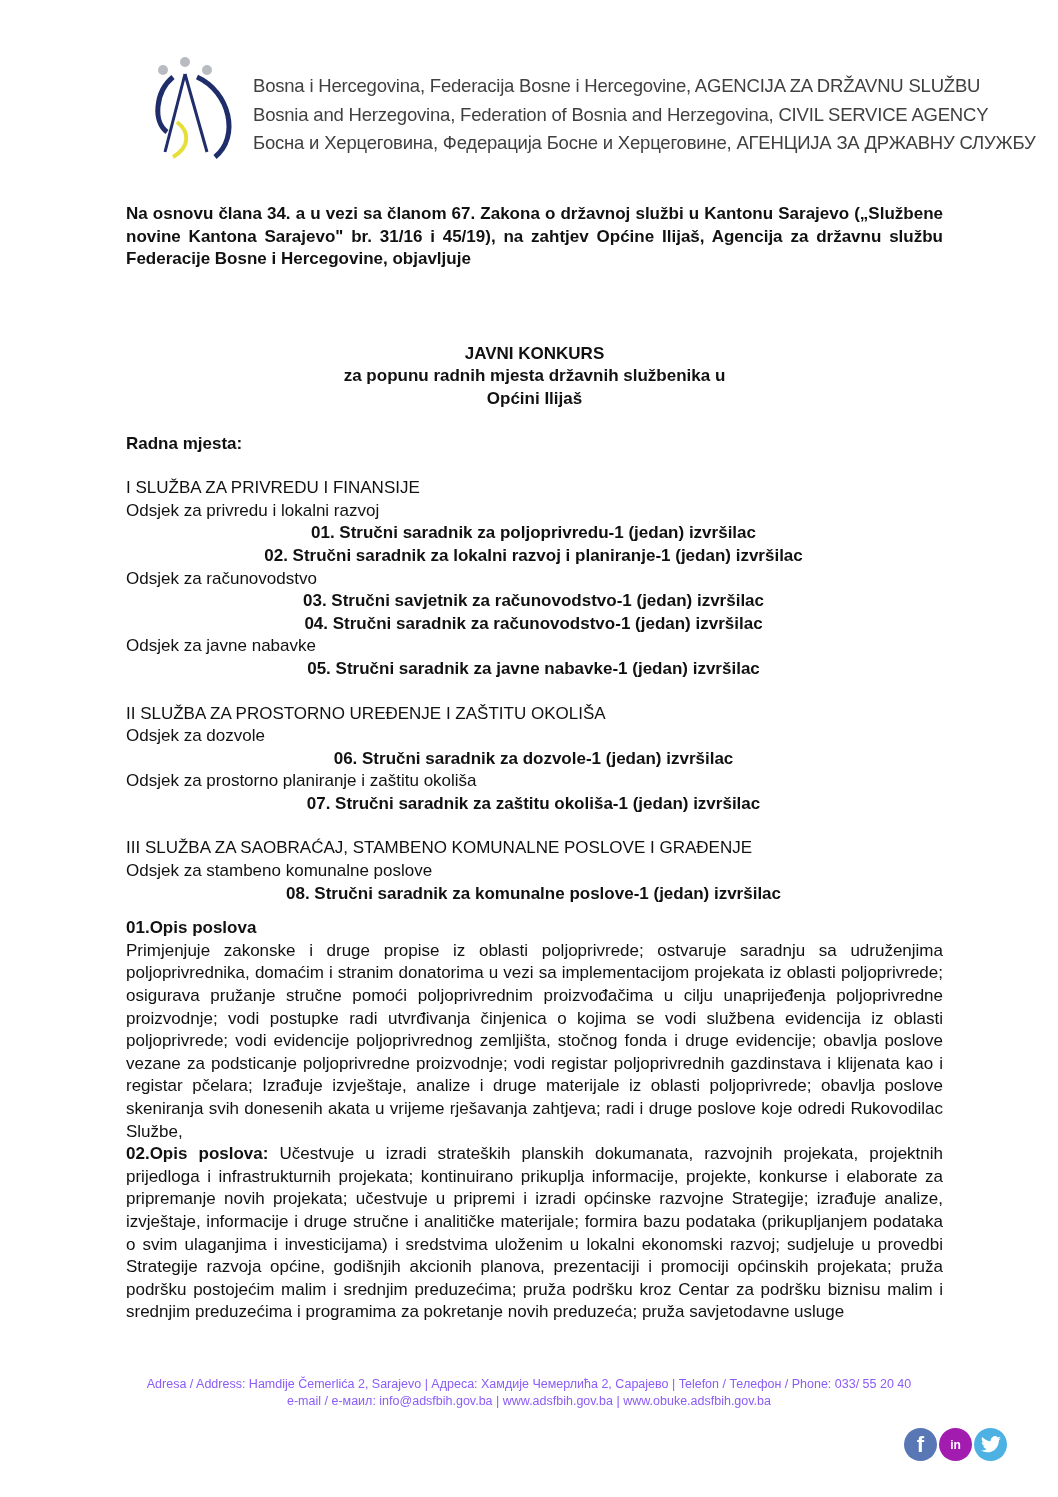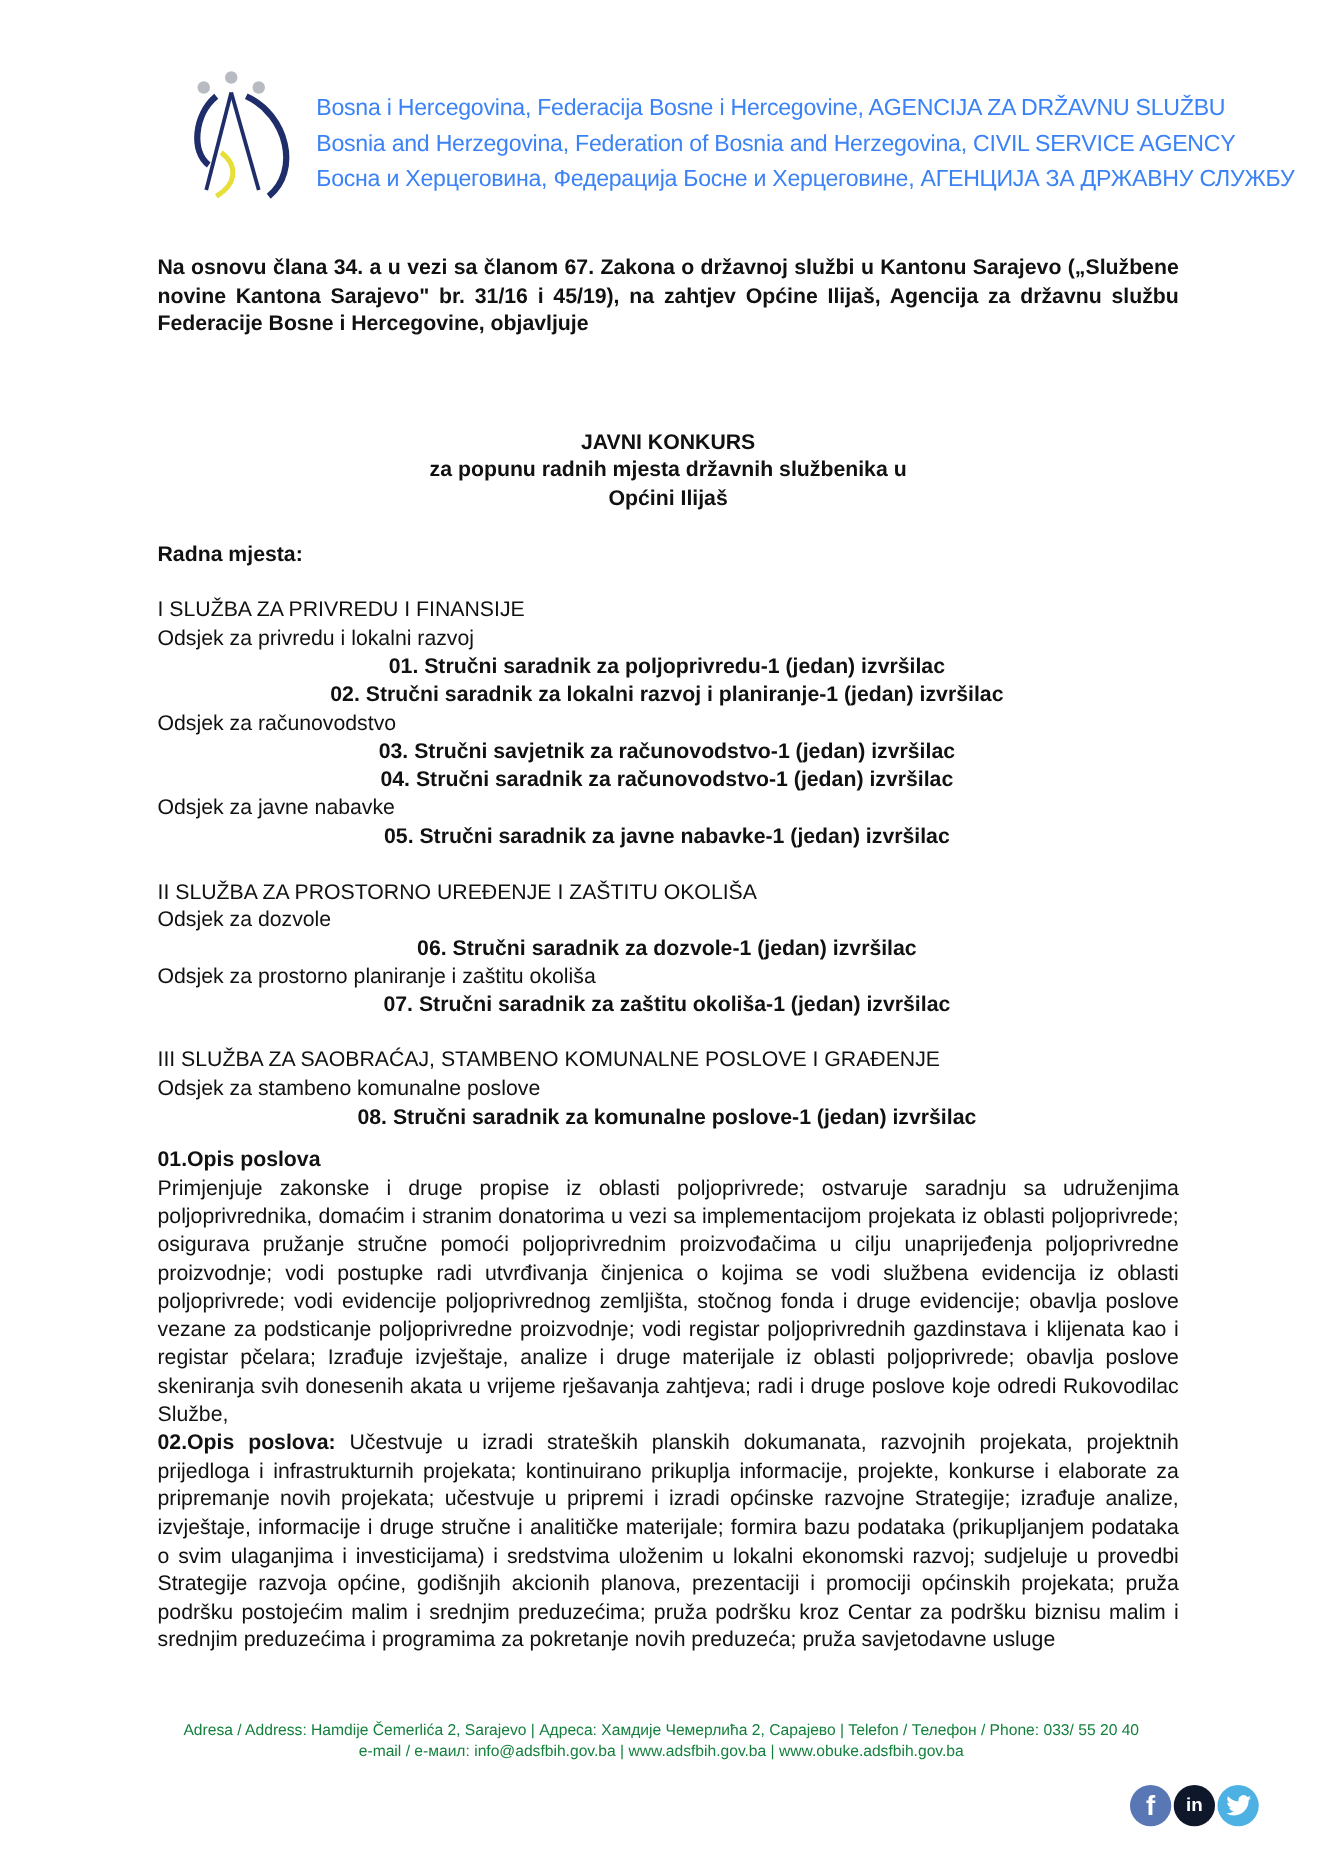--- a/index.html
+++ b/index.html
@@ -1,36 +1,36 @@
 <!DOCTYPE html>
 <html><head>
   <meta charset="utf-8">
   <style>
     html, body { margin: 0; padding: 0; background: #ffffff; }
     body { width: 1058px; height: 1497px; position: relative; overflow: hidden;
       font-family: "Liberation Sans", sans-serif; color: #111; }
     .header { position: absolute; left: 140px; top: 52px; width: 900px; height: 120px; }
     .logo { position: absolute; left: 5px; top: 0; width: 100px; height: 125px; }
-    .agency-lines { position: absolute; left: 113px; top: 20px; font-size: 18.5px; color: #3b82f6; line-height: 28.5px; letter-spacing: -0.2px; white-space: nowrap; }
+    .agency-lines { position: absolute; left: 113px; top: 20px; font-size: 18.5px; color: #404040; line-height: 28.5px; letter-spacing: -0.2px; white-space: nowrap; }
     .agency-lines div { font-stretch: condensed; }
     .content { position: absolute; left: 126px; top: 203px; width: 817px; font-size: 17px; line-height: 22.6px; }
     .intro { text-align: justify; margin: 0; font-weight: bold; }
     .title-block { text-align: center; font-weight: bold; margin-top: 72px; }
     .radna { font-weight: bold; margin-top: 22px; }
     .section { margin-top: 22px; }
     .bold { font-weight: normal; }
     .row { display: flex; justify-content: center; font-weight: bold; }
     .row .count { margin-right: 2px; white-space: nowrap; }
     .desc-title { font-weight: bold; margin-top: 12px; }
     .para { text-align: justify; margin: 0; }
-    .footer { position: absolute; left: 60px; top: 1376px; width: 938px; text-align: center; color: #15803d; font-size: 12.5px; line-height: 17px; }
+    .footer { position: absolute; left: 60px; top: 1376px; width: 938px; text-align: center; color: #8b5cf6; font-size: 12.5px; line-height: 17px; }
     .social { position: absolute; left: 904px; top: 1428px; display: flex; gap: 2px; }
     .soc { width: 33px; height: 33px; border-radius: 50%; display: flex; align-items: center; justify-content: center; color: #fff; font-weight: bold; font-family: "Liberation Sans", sans-serif; }
     .fb { background: #5a77b5; font-size: 22px; }
-    .li { background: #0f172a; font-size: 15px; }
+    .li { background: #a21caf; font-size: 12px; }
     .tw { background: #4eb1e3; font-size: 16px; }
   </style>
 </head>
 <body>
 
 <div class="header">
   <svg class="logo" viewBox="0 0 100 125">
     <circle cx="18" cy="18" r="5" fill="#b8bcc2"></circle>
     <circle cx="40" cy="10" r="5" fill="#b8bcc2"></circle>
     <circle cx="62" cy="18" r="5" fill="#b8bcc2"></circle>

